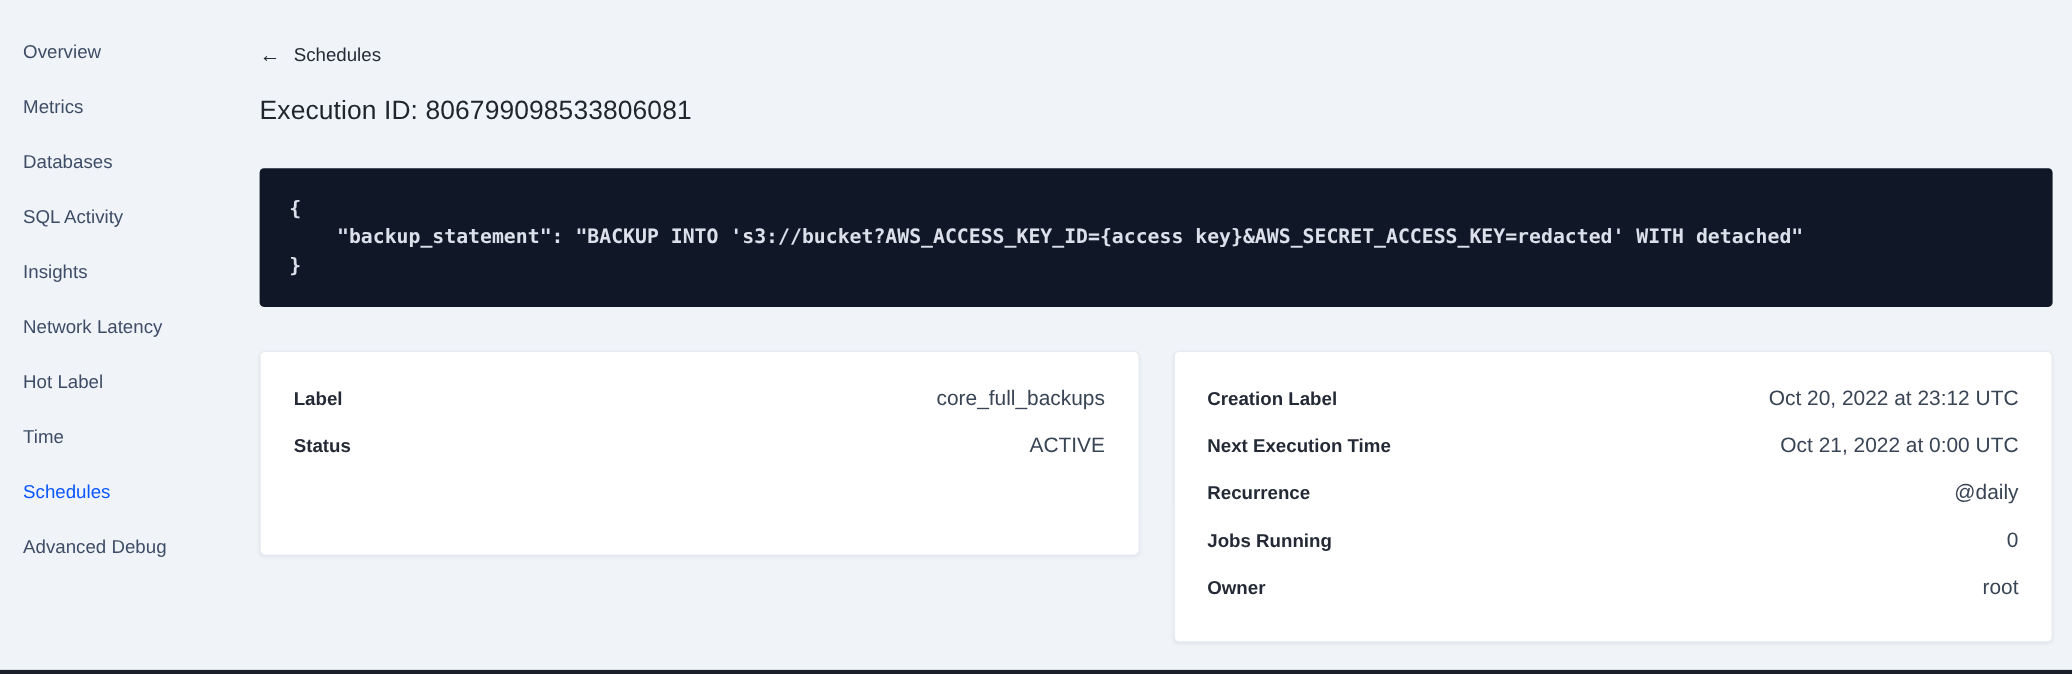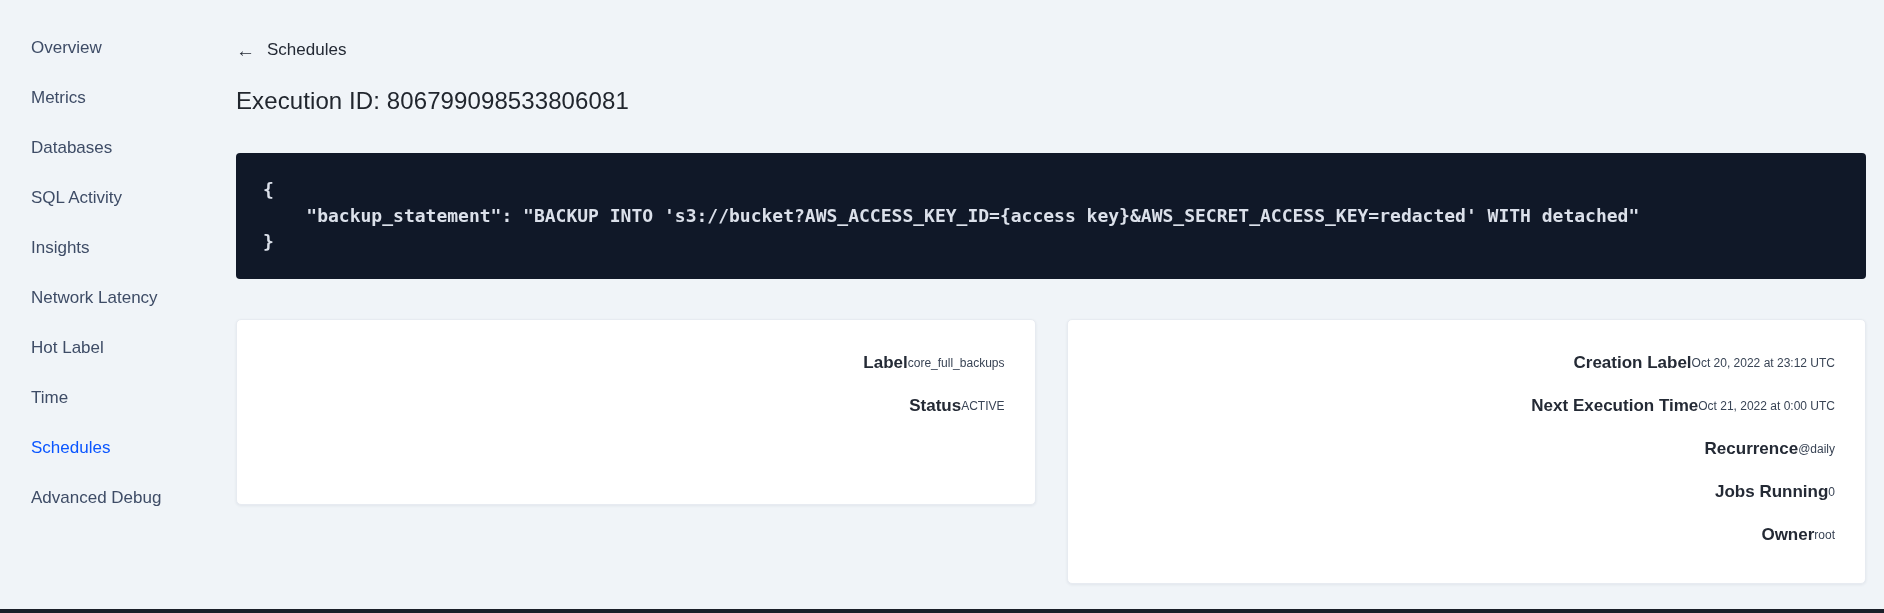--- a/index.html
+++ b/index.html
@@ -13,21 +13,21 @@
 
   
   .sidebar {
     position: absolute; left: 0; top: 0;
     width: 236px; height: 100%;
     padding-top: 23px;
   }
   .sidebar-item {
     height: 50px;
     display: flex; align-items: center;
-    padding-left: 31px;
+    padding-left: 21px;
     font-size: 17px;
     color: #3e4c66;
     cursor: pointer;
     white-space: nowrap;
   }
   .sidebar-item.active { color: #0a55ff; font-weight: 500; }
 
   
   .main {
     position: absolute; left: 236px; top: 0;
@@ -75,28 +75,28 @@
     background: #ffffff;
     border: 1px solid #e7ebf1;
     border-radius: 5px;
     box-shadow: 0 1px 3px rgba(32,45,70,.07);
     padding: 22px 30px;
   }
   .card.left  { height: 186px; }
   .card.right { height: 265px; }
   .detail-row {
     height: 43px;
-    display: flex; align-items: center; justify-content: flex-end;
+    display: flex; align-items: center; justify-content: space-between;
   }
   .detail-label {
     font-size: 17px; font-weight: 700; color: #242a35;
     white-space: nowrap;
   }
   .detail-value {
-    font-size: 12px; font-weight: 400; color: #394455;
+    font-size: 19px; font-weight: 400; color: #394455;
     text-align: right; white-space: nowrap;
   }
 
   
   .bottom-bar {
     position: absolute; left: 0; bottom: 0;
     width: 100%; height: 4px;
     background: #1a1f29;
   }
 </style>

